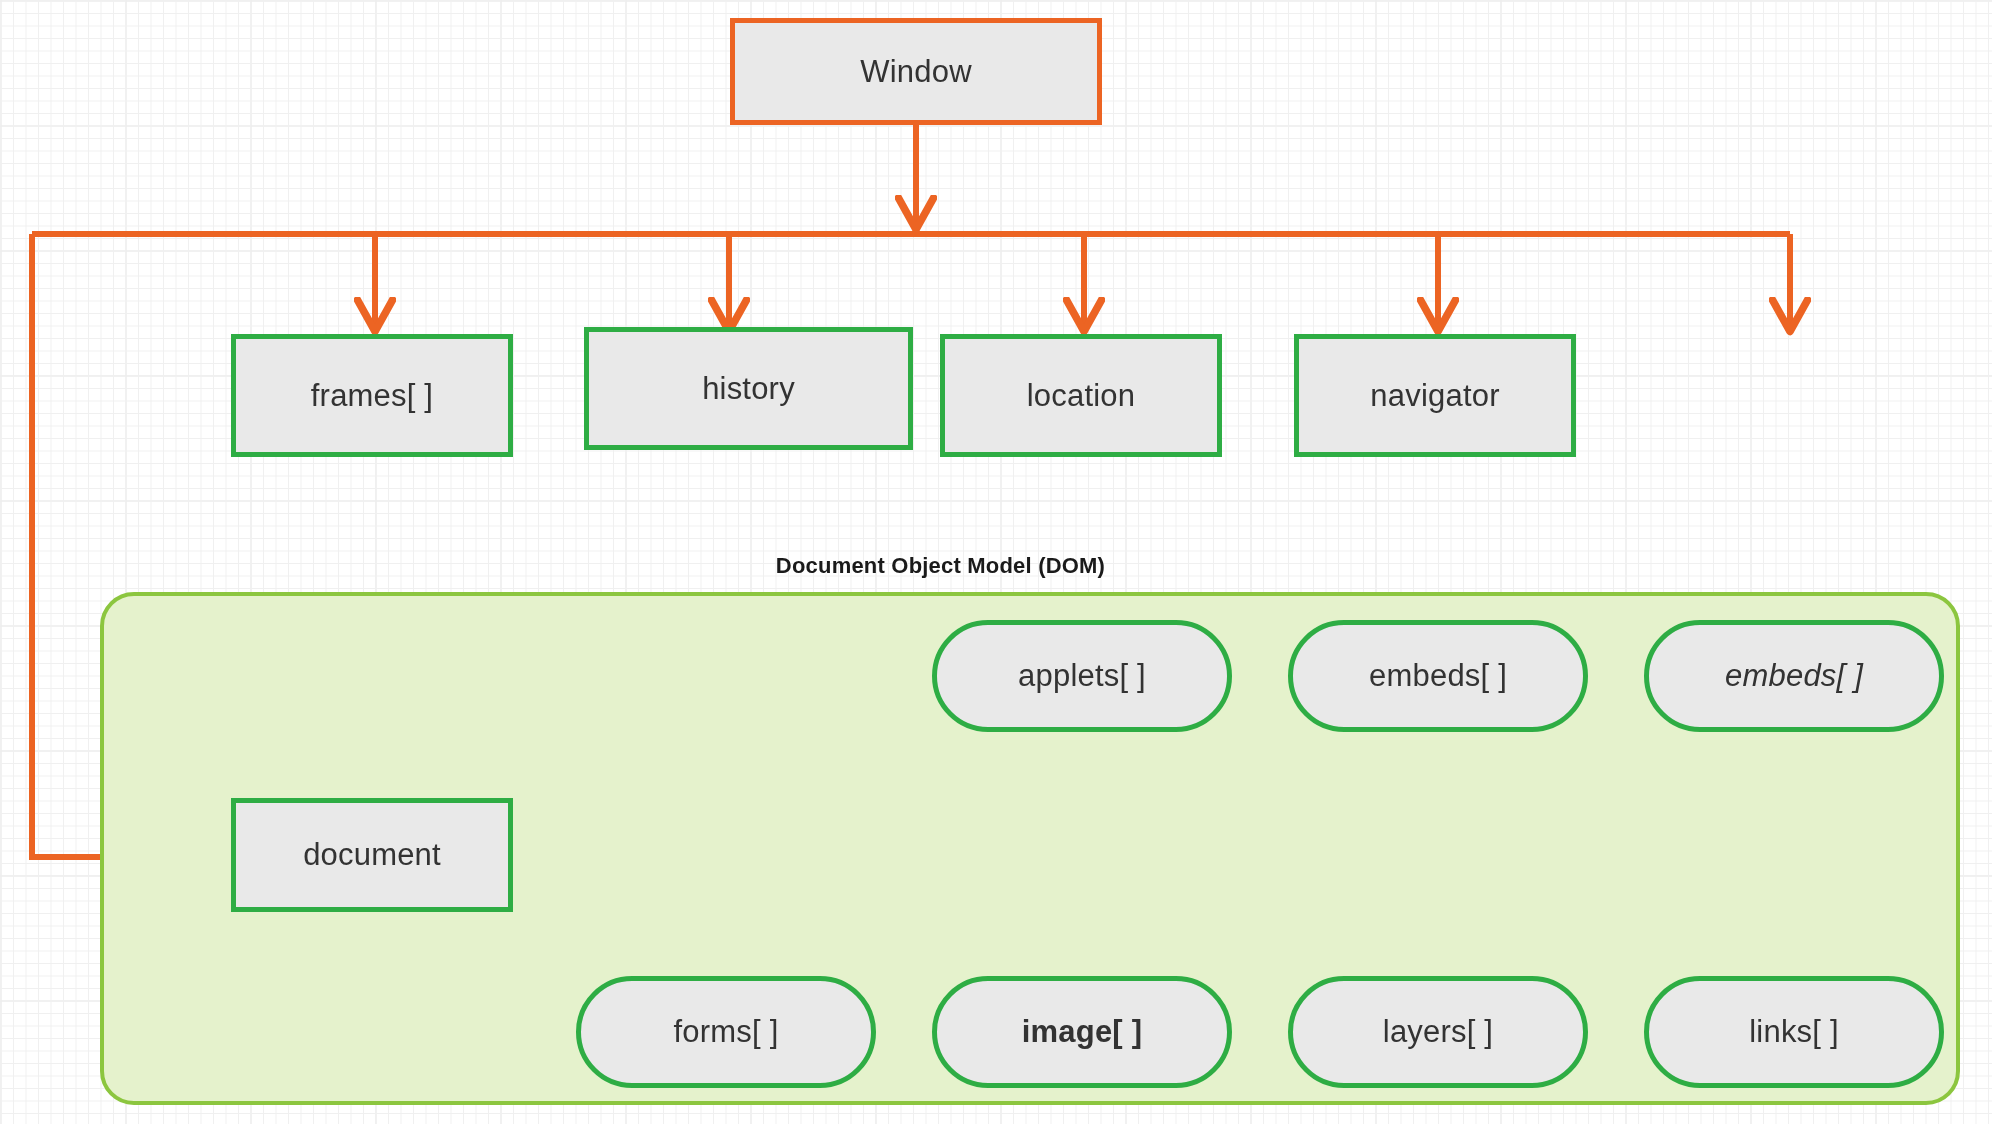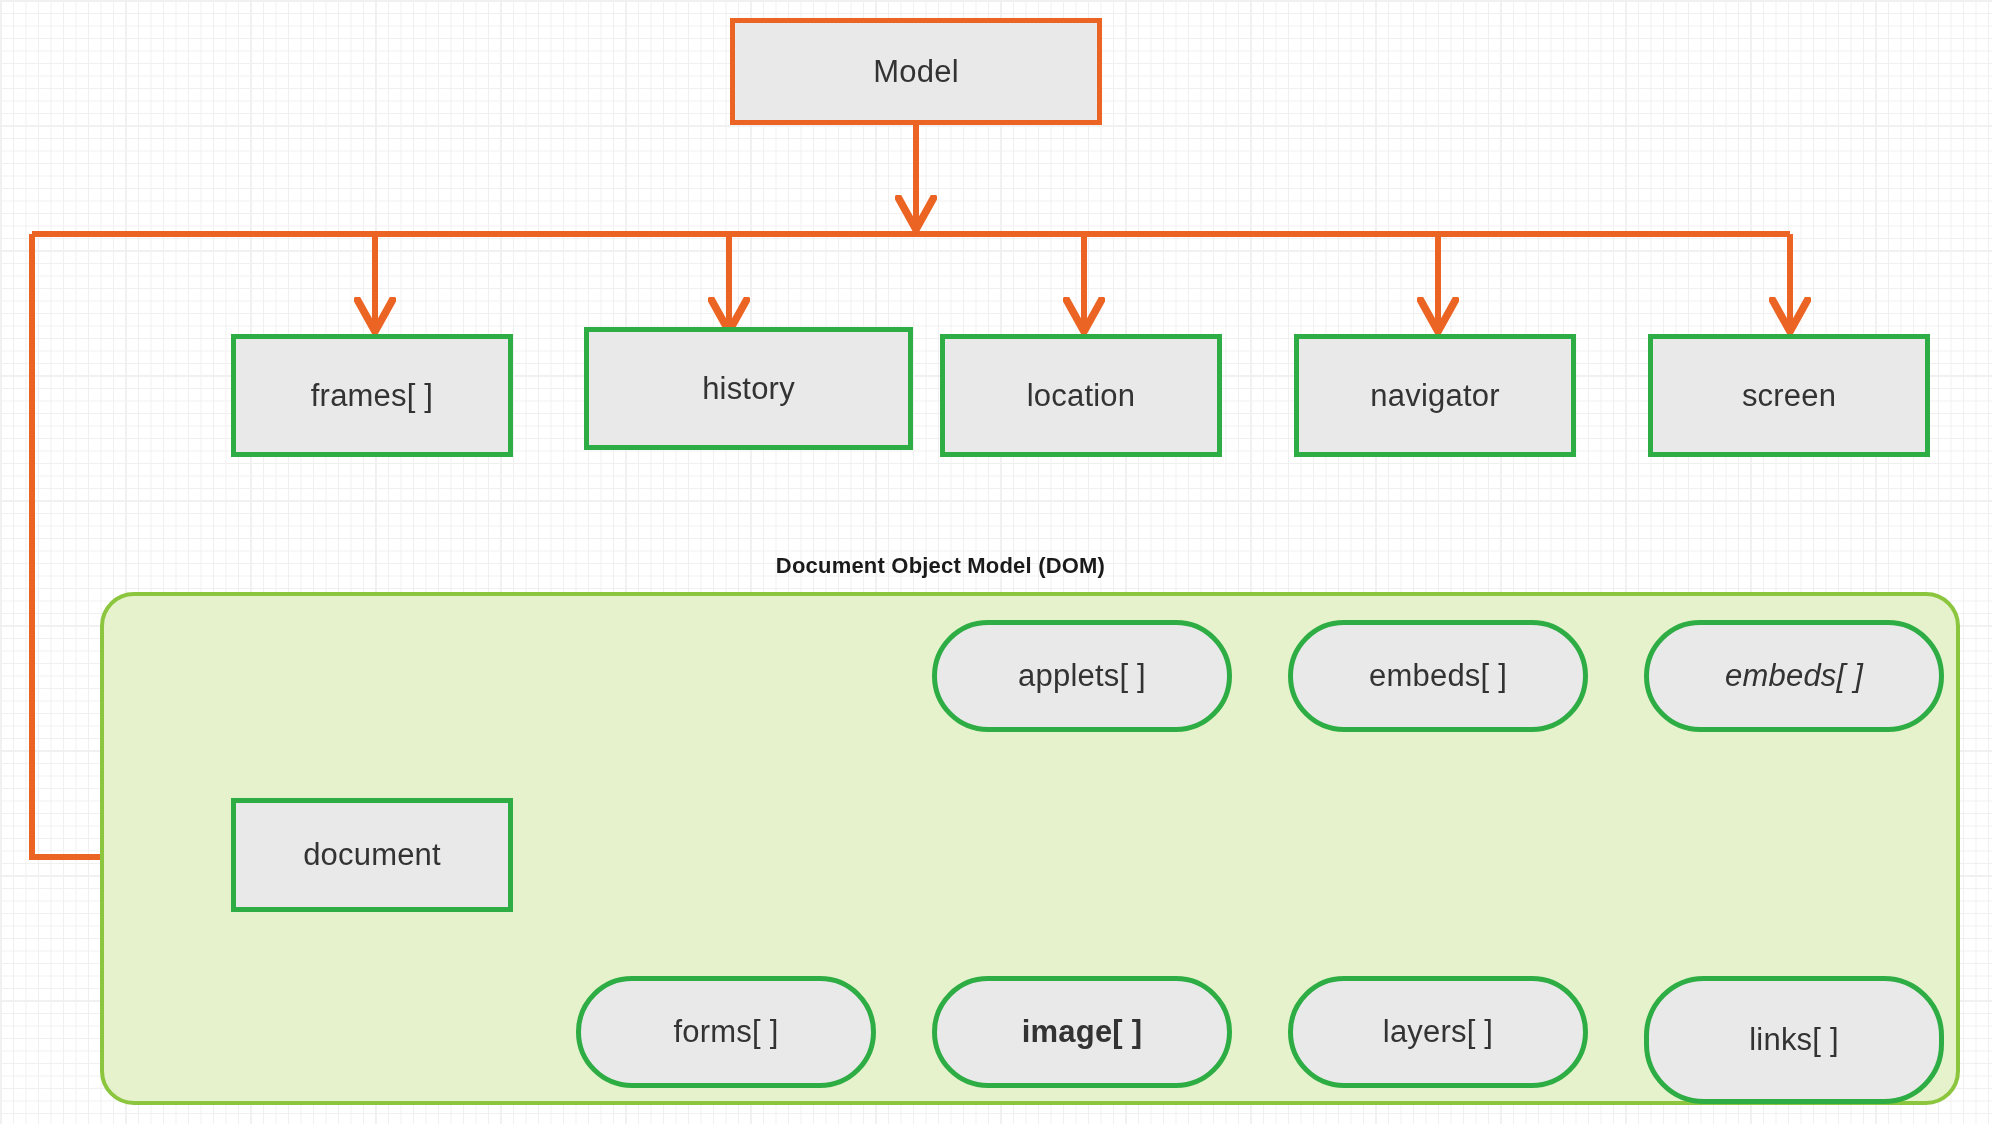--- a/index.html
+++ b/index.html
@@ -148,38 +148,35 @@
     <g>
       <path d="M 1758 968 L 1655 888" stroke="#2EAD44" stroke-width="6" fill="none" marker-end="url(#arrow-green)"></path>
     </g>
   </svg>
 
   <div class="dom-panel"></div>
 
   <div class="dom-title">Document Object Model (DOM)</div>
 
   <div class="node rect-orange" style="left:730px; top:18px; width:372px; height:107px;">
-    <span>Model</span>
+    <span>Window</span>
   </div>
 
   <div class="node rect-green" style="left:231px; top:334px; width:282px; height:123px;">
     <span>frames[ ]</span>
   </div>
   <div class="node rect-green" style="left:584px; top:327px; width:329px; height:123px;">
     <span>history</span>
   </div>
   <div class="node rect-green" style="left:940px; top:334px; width:282px; height:123px;">
     <span>location</span>
   </div>
   <div class="node rect-green" style="left:1294px; top:334px; width:282px; height:123px;">
     <span>navigator</span>
   </div>
-  <div class="node rect-green" style="left:1648px; top:334px; width:282px; height:123px;">
-    <span>screen</span>
-  </div>
 
   <div class="node rect-green" style="left:231px; top:798px; width:282px; height:114px;">
     <span>document</span>
   </div>
 
   <div class="node pill" style="left:932px; top:620px; width:300px; height:112px;">
     <span>applets[ ]</span>
   </div>
   <div class="node pill" style="left:1288px; top:620px; width:300px; height:112px;">
     <span>embeds[ ]</span>
@@ -190,17 +187,17 @@
 
   <div class="node pill" style="left:576px; top:976px; width:300px; height:112px;">
     <span>forms[ ]</span>
   </div>
   <div class="node pill" style="left:932px; top:976px; width:300px; height:112px;font-weight:bold;">
     <span>image[ ]</span>
   </div>
   <div class="node pill" style="left:1288px; top:976px; width:300px; height:112px;">
     <span>layers[ ]</span>
   </div>
-  <div class="node pill" style="left:1644px; top:976px; width:300px; height:128px;">
+  <div class="node pill" style="left:1644px; top:976px; width:300px; height:112px;">
     <span>links[ ]</span>
   </div>
 
 </div>
 
 </body></html>

